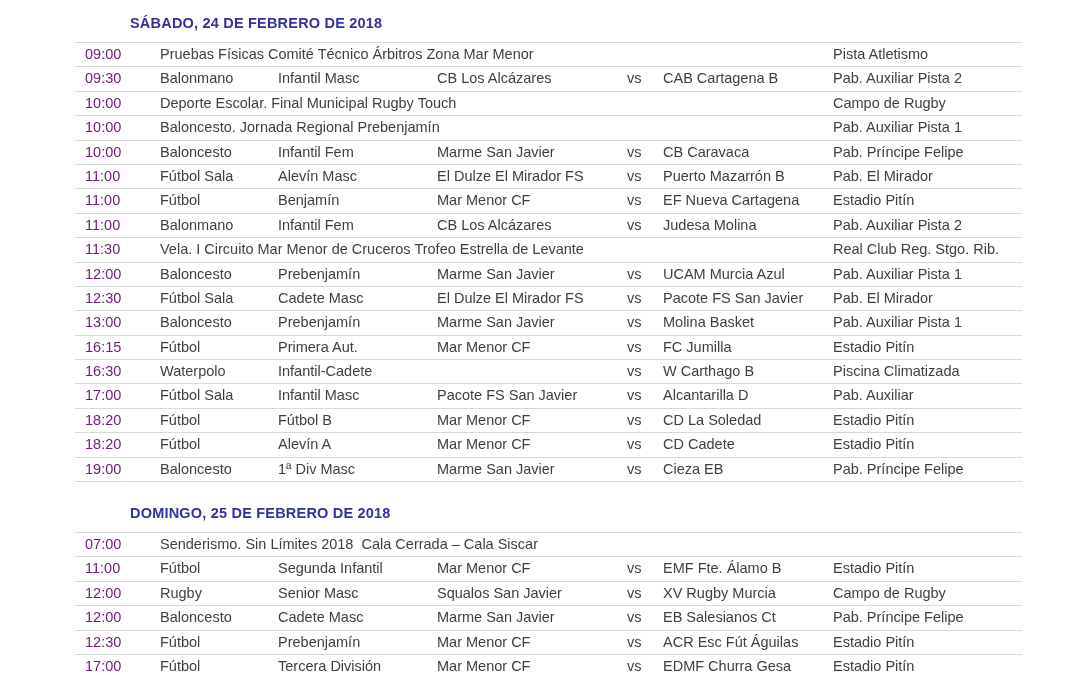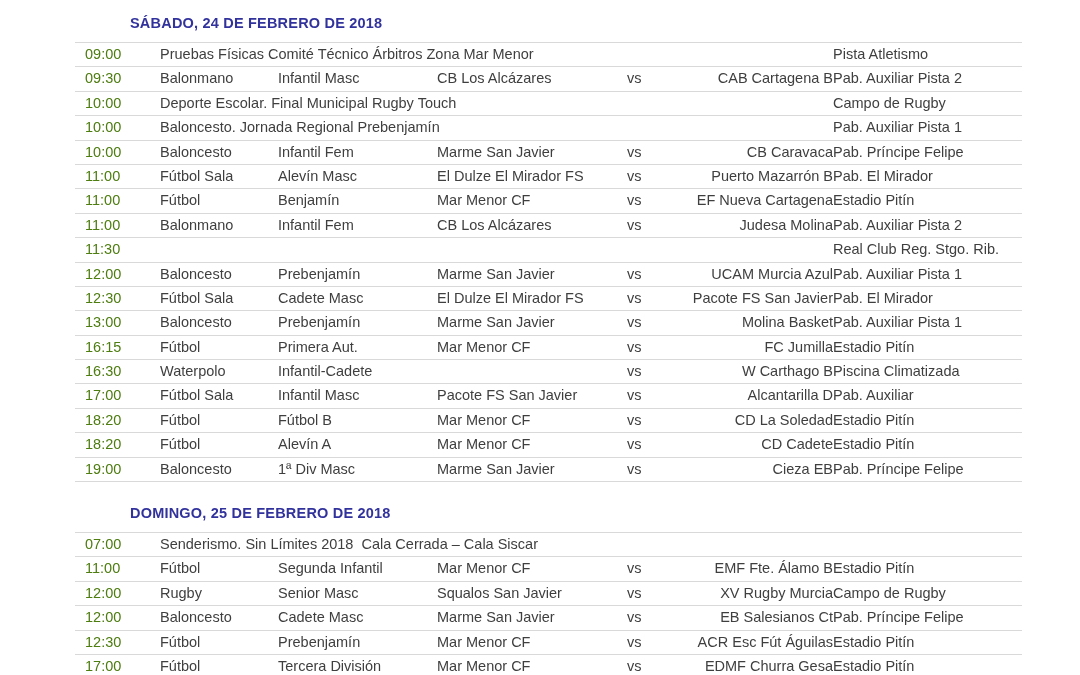--- a/index.html
+++ b/index.html
@@ -30,26 +30,26 @@
     align-items:center;
     height:23.4px;
     border-bottom:1px solid #d9d9d9;
     overflow:hidden;
   }
   .cell{
     white-space:nowrap;
     overflow:hidden;
     line-height:23.4px;
   }
-  .c-time{grid-column:1;color:#4d7c0f;padding-left:10px;}
+  .c-time{grid-column:1;color:#701a75;padding-left:10px;}
   .c-sport{grid-column:2;}
   .c-cat{grid-column:3;}
   .c-home{grid-column:4;}
   .c-vs{grid-column:5;}
-  .c-away{grid-column:6;text-align:right;}
+  .c-away{grid-column:6;}
   .c-venue{grid-column:7;}
   .c-desc{grid-column:2 / 7;white-space:pre;}
 </style>
 </head>
 <body>
 
 <div class="page">
   <div class="content">
 
     <div class="section">
@@ -110,20 +110,21 @@
             <span class="cell c-time">11:00</span>
             <span class="cell c-sport">Balonmano</span>
             <span class="cell c-cat">Infantil Fem</span>
             <span class="cell c-home">CB Los Alcázares</span>
             <span class="cell c-vs">vs</span>
             <span class="cell c-away">Judesa Molina</span>
             <span class="cell c-venue">Pab. Auxiliar Pista 2</span>
           </div>
           <div class="row">
             <span class="cell c-time">11:30</span>
+            <span class="cell c-desc">Vela. I Circuito Mar Menor de Cruceros Trofeo Estrella de Levante</span>
             <span class="cell c-venue">Real Club Reg. Stgo. Rib.</span>
           </div>
           <div class="row">
             <span class="cell c-time">12:00</span>
             <span class="cell c-sport">Baloncesto</span>
             <span class="cell c-cat">Prebenjamín</span>
             <span class="cell c-home">Marme San Javier</span>
             <span class="cell c-vs">vs</span>
             <span class="cell c-away">UCAM Murcia Azul</span>
             <span class="cell c-venue">Pab. Auxiliar Pista 1</span>

